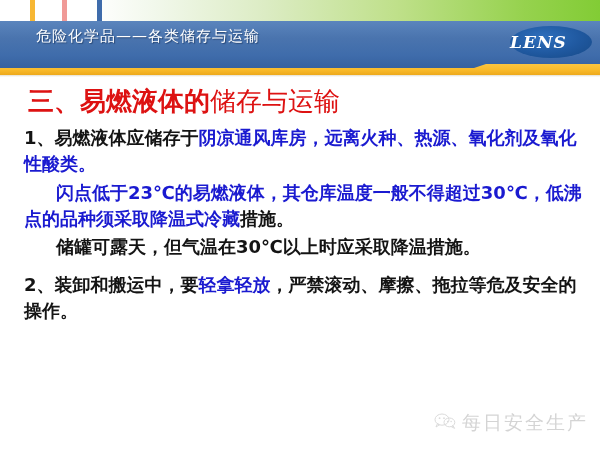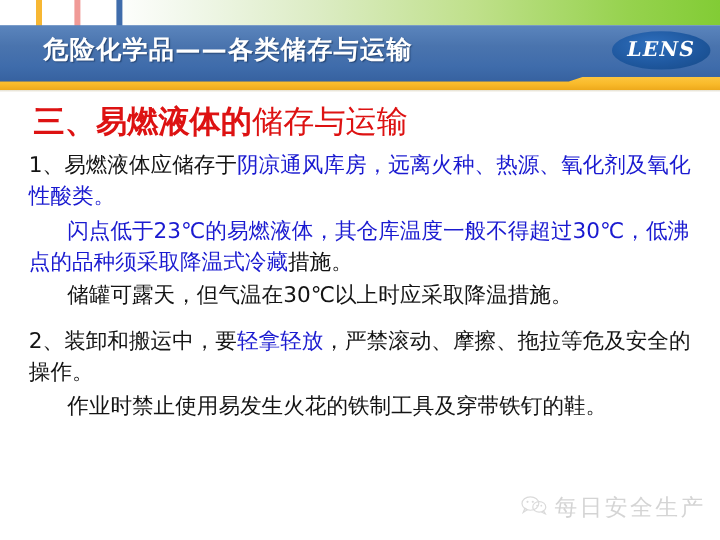--- a/index.html
+++ b/index.html
@@ -50,22 +50,22 @@
     content: "";
     position: absolute;
     left: 0; bottom: 0;
     width: 600px; height: 2px;
     background: rgba(20,45,85,0.45);
   }
   .header-title {
     position: absolute;
     left: 36px;
     top: 27px;
-    font-size: 21px;
-    font-weight: bold;
+    font-size: 15px;
+    font-weight: normal;
     color: #ffffff;
     letter-spacing: 1px;
     text-shadow: 1px 1px 1px rgba(12,34,70,0.55);
     white-space: nowrap;
     z-index: 4;
   }
   .lens-badge {
     position: absolute;
     right: 8px;
     top: 26px;
@@ -73,21 +73,21 @@
     height: 32px;
     border-radius: 50%;
     background: radial-gradient(ellipse at 40% 35%, #2f6fbd 0%, #1f589f 55%, #164986 100%);
     z-index: 4;
   }
   .lens-text {
     position: absolute;
     left: 0; top: 0;
     width: 82px; height: 32px;
     line-height: 32px;
-    text-align: center;
+    text-align: left;
     font-family: "DejaVu Serif", "Liberation Serif", serif;
     font-style: italic;
     font-weight: bold;
     font-size: 17px;
     color: #ffffff;
     letter-spacing: 1px;
   }
 
   
   .orange-band {
@@ -119,21 +119,21 @@
   .heading .hd-b { font-weight: bold; }
   .heading .hd-n { font-weight: normal; }
 
   
   .body-block {
     position: absolute;
     left: 24px;
     top: 125px;
     width: 560px;
     font-size: 18px;
-    font-weight: normal;
+    font-weight: bold;
     line-height: 26px;
     color: #141414;
   }
   .para { margin: 0 0 0 0; }
   .para.p1 { margin-top: 0px; }
   .para.p2 { margin-top: 3px; }
   .para.p3 { margin-top: 4px; }
   .para.p4 { margin-top: 2px; }
   .para.p5 { margin-top: 12px; }
   .para.p6 { margin-top: 2px; }
@@ -184,21 +184,20 @@
 
   <div class="heading">
     <span class="hd-b">三、易燃液体的</span><span class="hd-n">储存与运输</span>
   </div>
 
   <div class="body-block" id="body-block">
       <div class="para p1"><span class="black">1、易燃液体应储存于</span><span class="blue">阴凉通风库房，远离火种、热源、氧化剂及氧化性酸类。</span></div>
       <div class="para p2 indent2"><span class="blue">闪点低于23℃的易燃液体，其仓库温度一般不得超过30℃，低沸点的品种须采取降温式冷藏</span><span class="black">措施。</span></div>
       <div class="para p4 indent2"><span class="black">储罐可露天，但气温在30℃以上时应采取降温措施。</span></div>
       <div class="para p5"><span class="black">2、装卸和搬运中，要</span><span class="blue">轻拿轻放</span><span class="black">，严禁滚动、摩擦、拖拉等危及安全的操作。</span></div>
-      <div class="para p6 indent2"><span class="black">作业时禁止使用易发生火花的铁制工具及穿带铁钉的鞋。</span></div>
     </div>
 
   <div class="watermark">
     <span class="wm-icon">
       <svg width="22" height="16" viewBox="0 0 22 16" aria-hidden="true">
         <ellipse cx="8" cy="6.6" rx="7" ry="5.6" fill="none" stroke="#a8a8a8" stroke-width="1"></ellipse>
         <path d="M3.5 10.5 L2 14 L5.4 11.8 Z" fill="none" stroke="#a8a8a8" stroke-width="1"></path>
         <circle cx="5.6" cy="5.2" r="0.9" fill="#a8a8a8"></circle>
         <circle cx="10" cy="5.2" r="0.9" fill="#a8a8a8"></circle>
         <ellipse cx="15.4" cy="9.4" rx="5.4" ry="4.4" fill="none" stroke="#a8a8a8" stroke-width="1"></ellipse>

